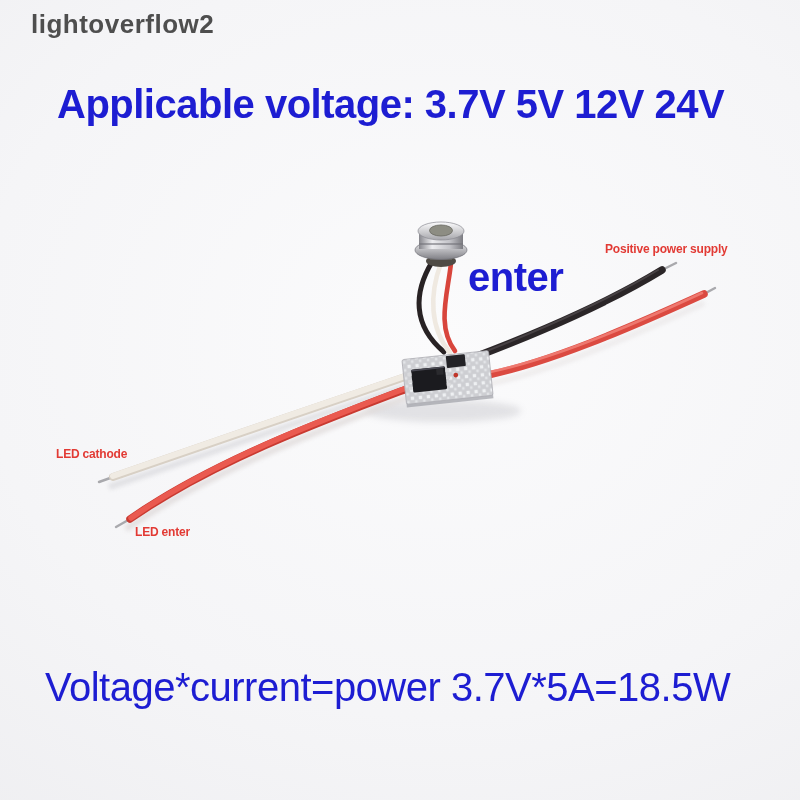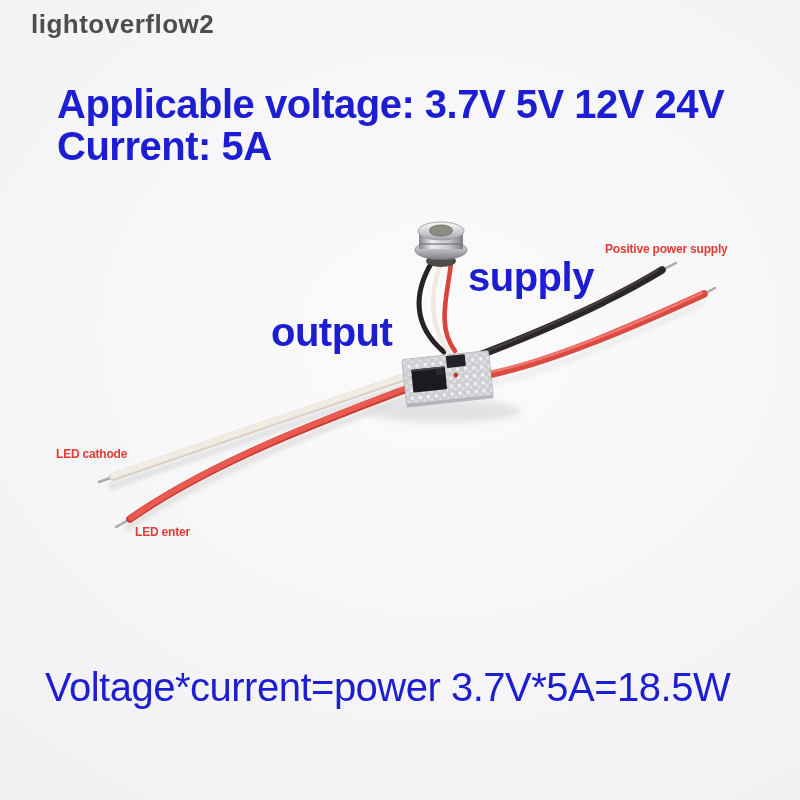--- a/index.html
+++ b/index.html
@@ -127,23 +127,21 @@
       <rect x="419" y="231" width="44" height="18" fill="url(#bodyGrad)"></rect>
       <rect x="419" y="243" width="44" height="2" fill="#74747b" opacity="0.6"></rect>
       <ellipse cx="441" cy="231" rx="23" ry="9" fill="url(#capGrad)" stroke="#8a8a90" stroke-width="0.7"></ellipse>
       <ellipse cx="441" cy="230.5" rx="11.5" ry="5.5" fill="#8d8d83" stroke="#6e6e66" stroke-width="0.9"></ellipse>
     </g>
   </svg>
 
   <div class="txt watermark">lightoverflow2</div>
 
   <div class="txt head line1">Applicable voltage: 3.7V 5V 12V 24V</div>
-  <div class="txt head line2">Current: 5A</div>
 
-  <div class="txt blue-note note-enter">supply</div>
-  <div class="txt blue-note note-output">output</div>
+  <div class="txt blue-note note-enter">enter</div>
 
   <div class="txt red-note note-pos">Positive power supply</div>
   <div class="txt red-note note-cath">LED cathode</div>
   <div class="txt red-note note-anode">LED enter</div>
 
   <div class="txt formula">Voltage*current=power 3.7V*5A=18.5W</div>
 </div>
 
 </body></html>

